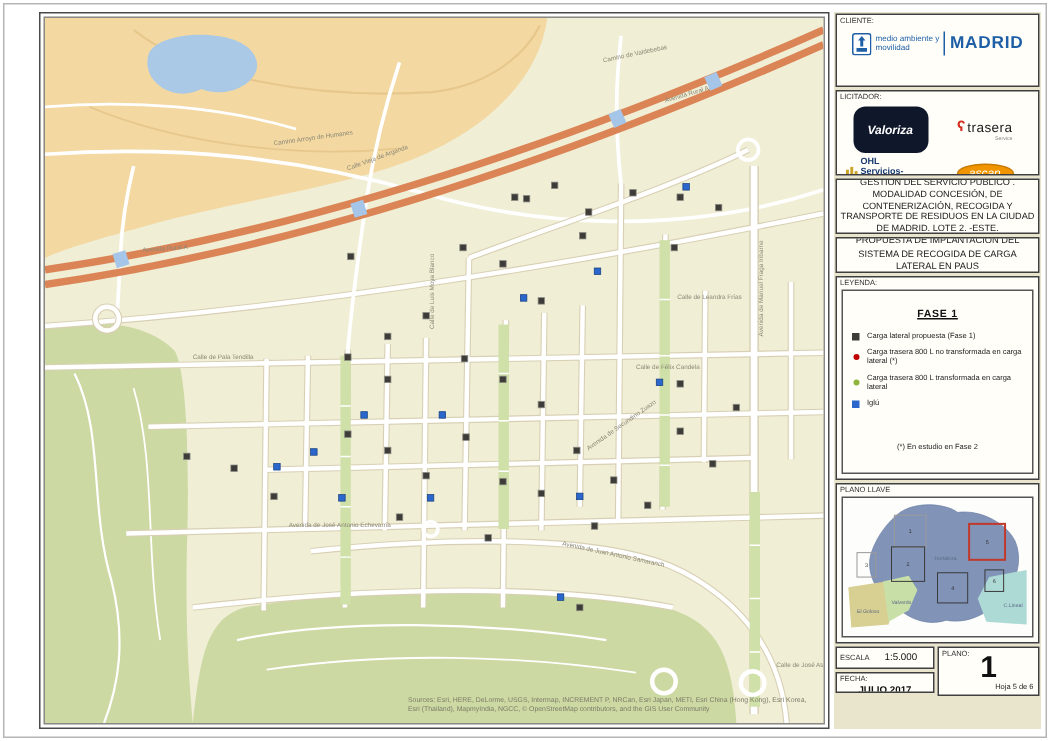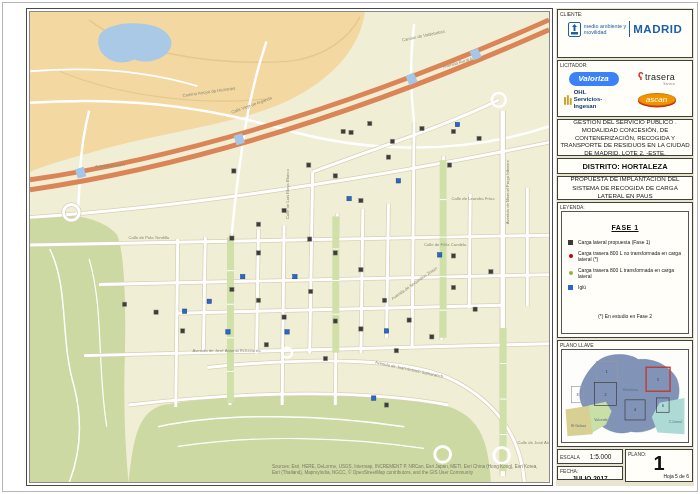--- a/index.html
+++ b/index.html
@@ -35,21 +35,21 @@
 
   
   .cliente-row { display:flex; align-items:center; justify-content:center; margin-top:4px; gap:3px; }
   .crest { width:13px; height:15px; }
   .vdiv { width:1px; height:16px; background:#1e5fa6; }
   .mam-text { font-size:5.4px; line-height:1.15; color:#1e5fa6; }
   .madrid-word { font-size:11.5px; font-weight:bold; color:#1e5fa6; letter-spacing:0.5px; }
 
   
   .lic-grid { display:grid; grid-template-columns:1fr 1fr; gap:3px 4px; padding:3px 6px 0 6px; align-items:center; justify-items:center; }
-  .logo-valoriza { width:50px; height:14px; background:#3b82f6; border-radius:8px; color:#fff; font-style:italic; font-weight:bold; font-size:8px; display:flex; align-items:center; justify-content:center; }
+  .logo-valoriza { width:50px; height:31px; background:#0f172a; border-radius:8px; color:#fff; font-style:italic; font-weight:bold; font-size:8px; display:flex; align-items:center; justify-content:center; }
   .logo-acciona { font-size:9px; color:#1a1a1a; letter-spacing:0.3px; display:flex; align-items:center; }
   .acciona-mark { color:#d42b1e; font-size:10px; margin-right:1px; font-weight:bold; }
   .acciona-sub { font-size:3.5px; color:#888; display:block; text-align:right; }
   .logo-ohl { display:flex; align-items:center; gap:2px; }
   .ohl-text { font-size:6px; font-weight:bold; color:#15386e; line-height:1.2; }
   .logo-ascan { width:38px; height:13px; background:#f09500; border:1px solid #c87a00; border-radius:50%; color:#fff; font-weight:normal; font-style:italic; font-size:8px; display:flex; align-items:center; justify-content:center; box-shadow:0 1.5px 0 #d42b1e; }
 
   
   .title-text { width:100%; text-align:center; font-size:6.1px; line-height:1.3; color:#222; padding:0 2px; }
   .distrito-text { font-size:7.5px; font-weight:bold; color:#111; }
@@ -305,23 +305,20 @@
           <div class="ohl-text"><span>OHL</span><br><span>Servicios-Ingesan</span></div>
         </div>
         <div class="logo-ascan">ascan</div>
       </div>
     </div>
 
     <div class="pbox box-title">
       <div class="title-text">GESTIÓN DEL SERVICIO PÚBLICO . MODALIDAD CONCESIÓN, DE CONTENERIZACIÓN, RECOGIDA Y TRANSPORTE DE RESIDUOS EN LA CIUDAD DE MADRID. LOTE 2. -ESTE.</div>
     </div>
 
-    <div class="pbox box-distrito">
-      <div class="distrito-text">DISTRITO: HORTALEZA</div>
-    </div>
 
     <div class="pbox box-proposal">
       <div class="proposal-text">PROPUESTA DE IMPLANTACIÓN DEL SISTEMA DE RECOGIDA DE CARGA LATERAL EN PAUS</div>
     </div>
 
     <div class="pbox box-leyenda">
       <div class="pbox-label">LEYENDA:</div>
       <div class="legend-inner">
         <div class="fase-title">FASE 1</div>
         <div class="legend-items" id="legend-items">

